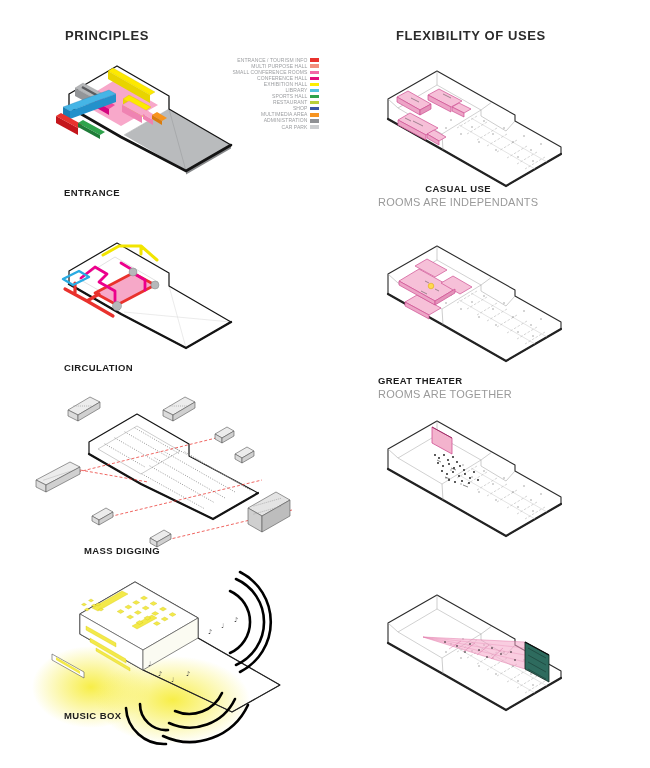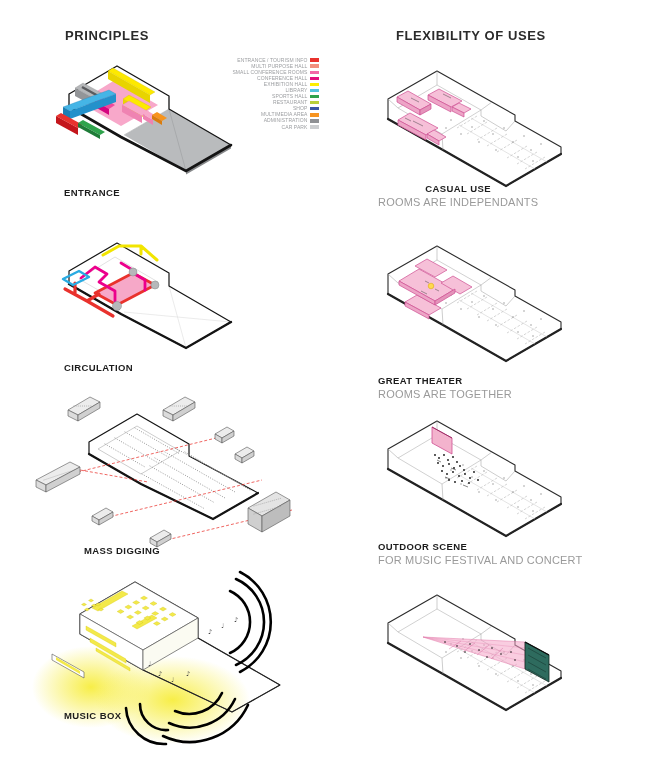--- a/index.html
+++ b/index.html
@@ -376,24 +376,20 @@
         <circle cx="80" cy="74" r="0.9"></circle>
         <circle cx="87" cy="73" r="0.9"></circle>
       <circle cx="94" cy="75" r="0.9"></circle>
         <circle cx="99" cy="64" r="0.9"></circle>
         <circle cx="103" cy="72" r="0.9"></circle>
     </g>
     <g stroke="#111" stroke-width="0.5" fill="none">
       <path d="M62,52 L66,54 M76,60 L81,62 M70,69 L75,71 M88,77 L93,79"></path>
     </g>
   </svg>
-  <div class="caption" style="left:378px;top:541px;">
-    <div>OUTDOOR SCENE</div>
-    <div class="sub">FOR MUSIC FESTIVAL AND CONCERT</div>
-  </div>
 
   <svg class="diagram" style="left:375px;top:582px;" width="200" height="135" viewBox="0 0 200 135">
     <use href="#baseaxo"></use>
     <polygon points="48,55 150,60 150,87" fill="rgba(244,164,199,0.55)" stroke="#e27bab" stroke-width="0.5" stroke-linejoin="round"></polygon>
     <g stroke="rgba(226,123,171,0.7)" stroke-width="0.45" fill="none">
       <path d="M48,55 L150,66"></path>
         <path d="M48,55 L150,73"></path>
         <path d="M48,55 L150,80"></path>
     </g>
     <g stroke="#d66a9f" stroke-width="0.45" fill="none">

